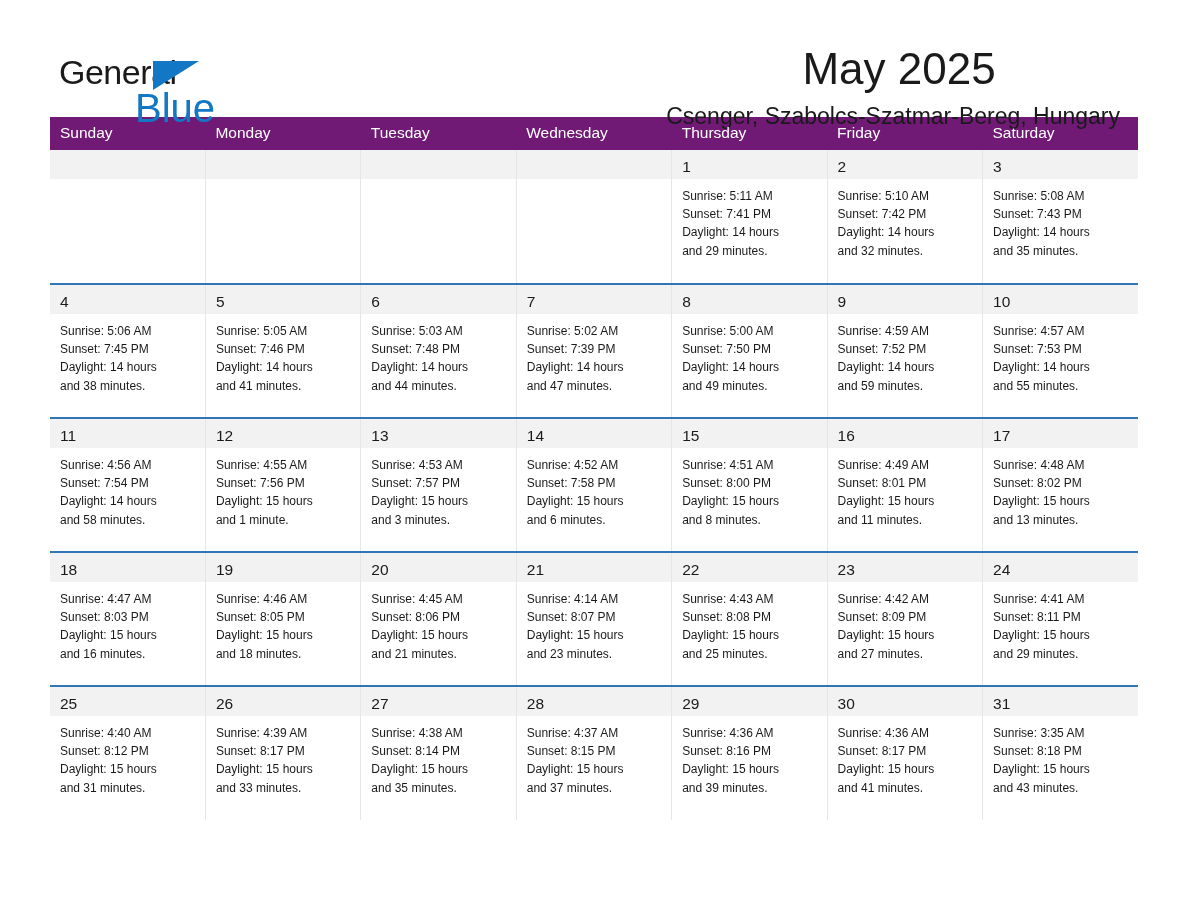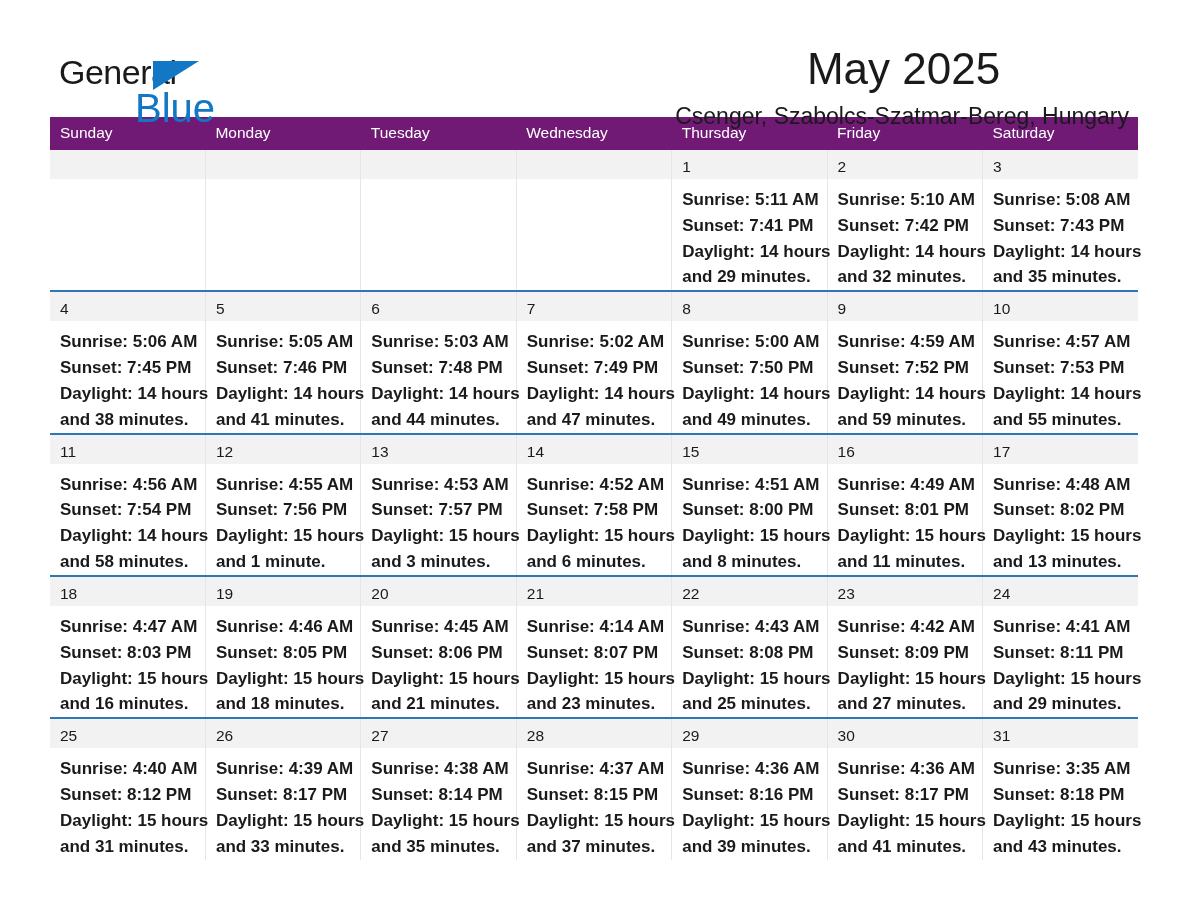--- a/index.html
+++ b/index.html
@@ -76,21 +76,21 @@
     font-weight: 400;
     color: #1a1a1a;
     line-height: 1.04;
     margin: 0;
     letter-spacing: 0px;
   }
   .cal-subtitle {
     font-size: 23px;
     font-weight: 400;
     color: #1a1a1a;
-    margin: 12px 3px 0 0;
+    margin: 12px 12px 0 0;
     line-height: 1.1;
     letter-spacing: 0px;
   }
 
   
   .cal-wrap {
     padding: 0 50px;
     margin-top: 5px;
   }
   table.calendar {
@@ -125,24 +125,23 @@
     color: #1a1a1a;
     line-height: 1;
     padding: 9px 0 9px 10px;
     height: 29px;
   }
   .daynum.empty {
     background: #f2f2f2;
   }
   .info {
     padding: 8px 10px 0 10px;
-    font-size: 17px;
+    font-size: 12px;
     line-height: 1.52;
     color: #1a1a1a;
-    font-weight: bold;
   }
   .info div { white-space: nowrap; }
   td.empty-cell .info { visibility: hidden; }
 </style>
 </head>
 <body>
 
 <div class="page">
 
   <div class="header">
@@ -264,21 +263,21 @@
                 <div>Sunrise: 5:03 AM</div>
                 <div>Sunset: 7:48 PM</div>
                 <div>Daylight: 14 hours</div>
                 <div>and 44 minutes.</div>
               </div>
             </td>
             <td class="daycell">
               <div class="daynum">7</div>
               <div class="info">
                 <div>Sunrise: 5:02 AM</div>
-                <div>Sunset: 7:49 PM</div>
+                <div>Sunset: 7:39 PM</div>
                 <div>Daylight: 14 hours</div>
                 <div>and 47 minutes.</div>
               </div>
             </td>
             <td class="daycell">
               <div class="daynum">8</div>
               <div class="info">
                 <div>Sunrise: 5:00 AM</div>
                 <div>Sunset: 7:50 PM</div>
                 <div>Daylight: 14 hours</div>

